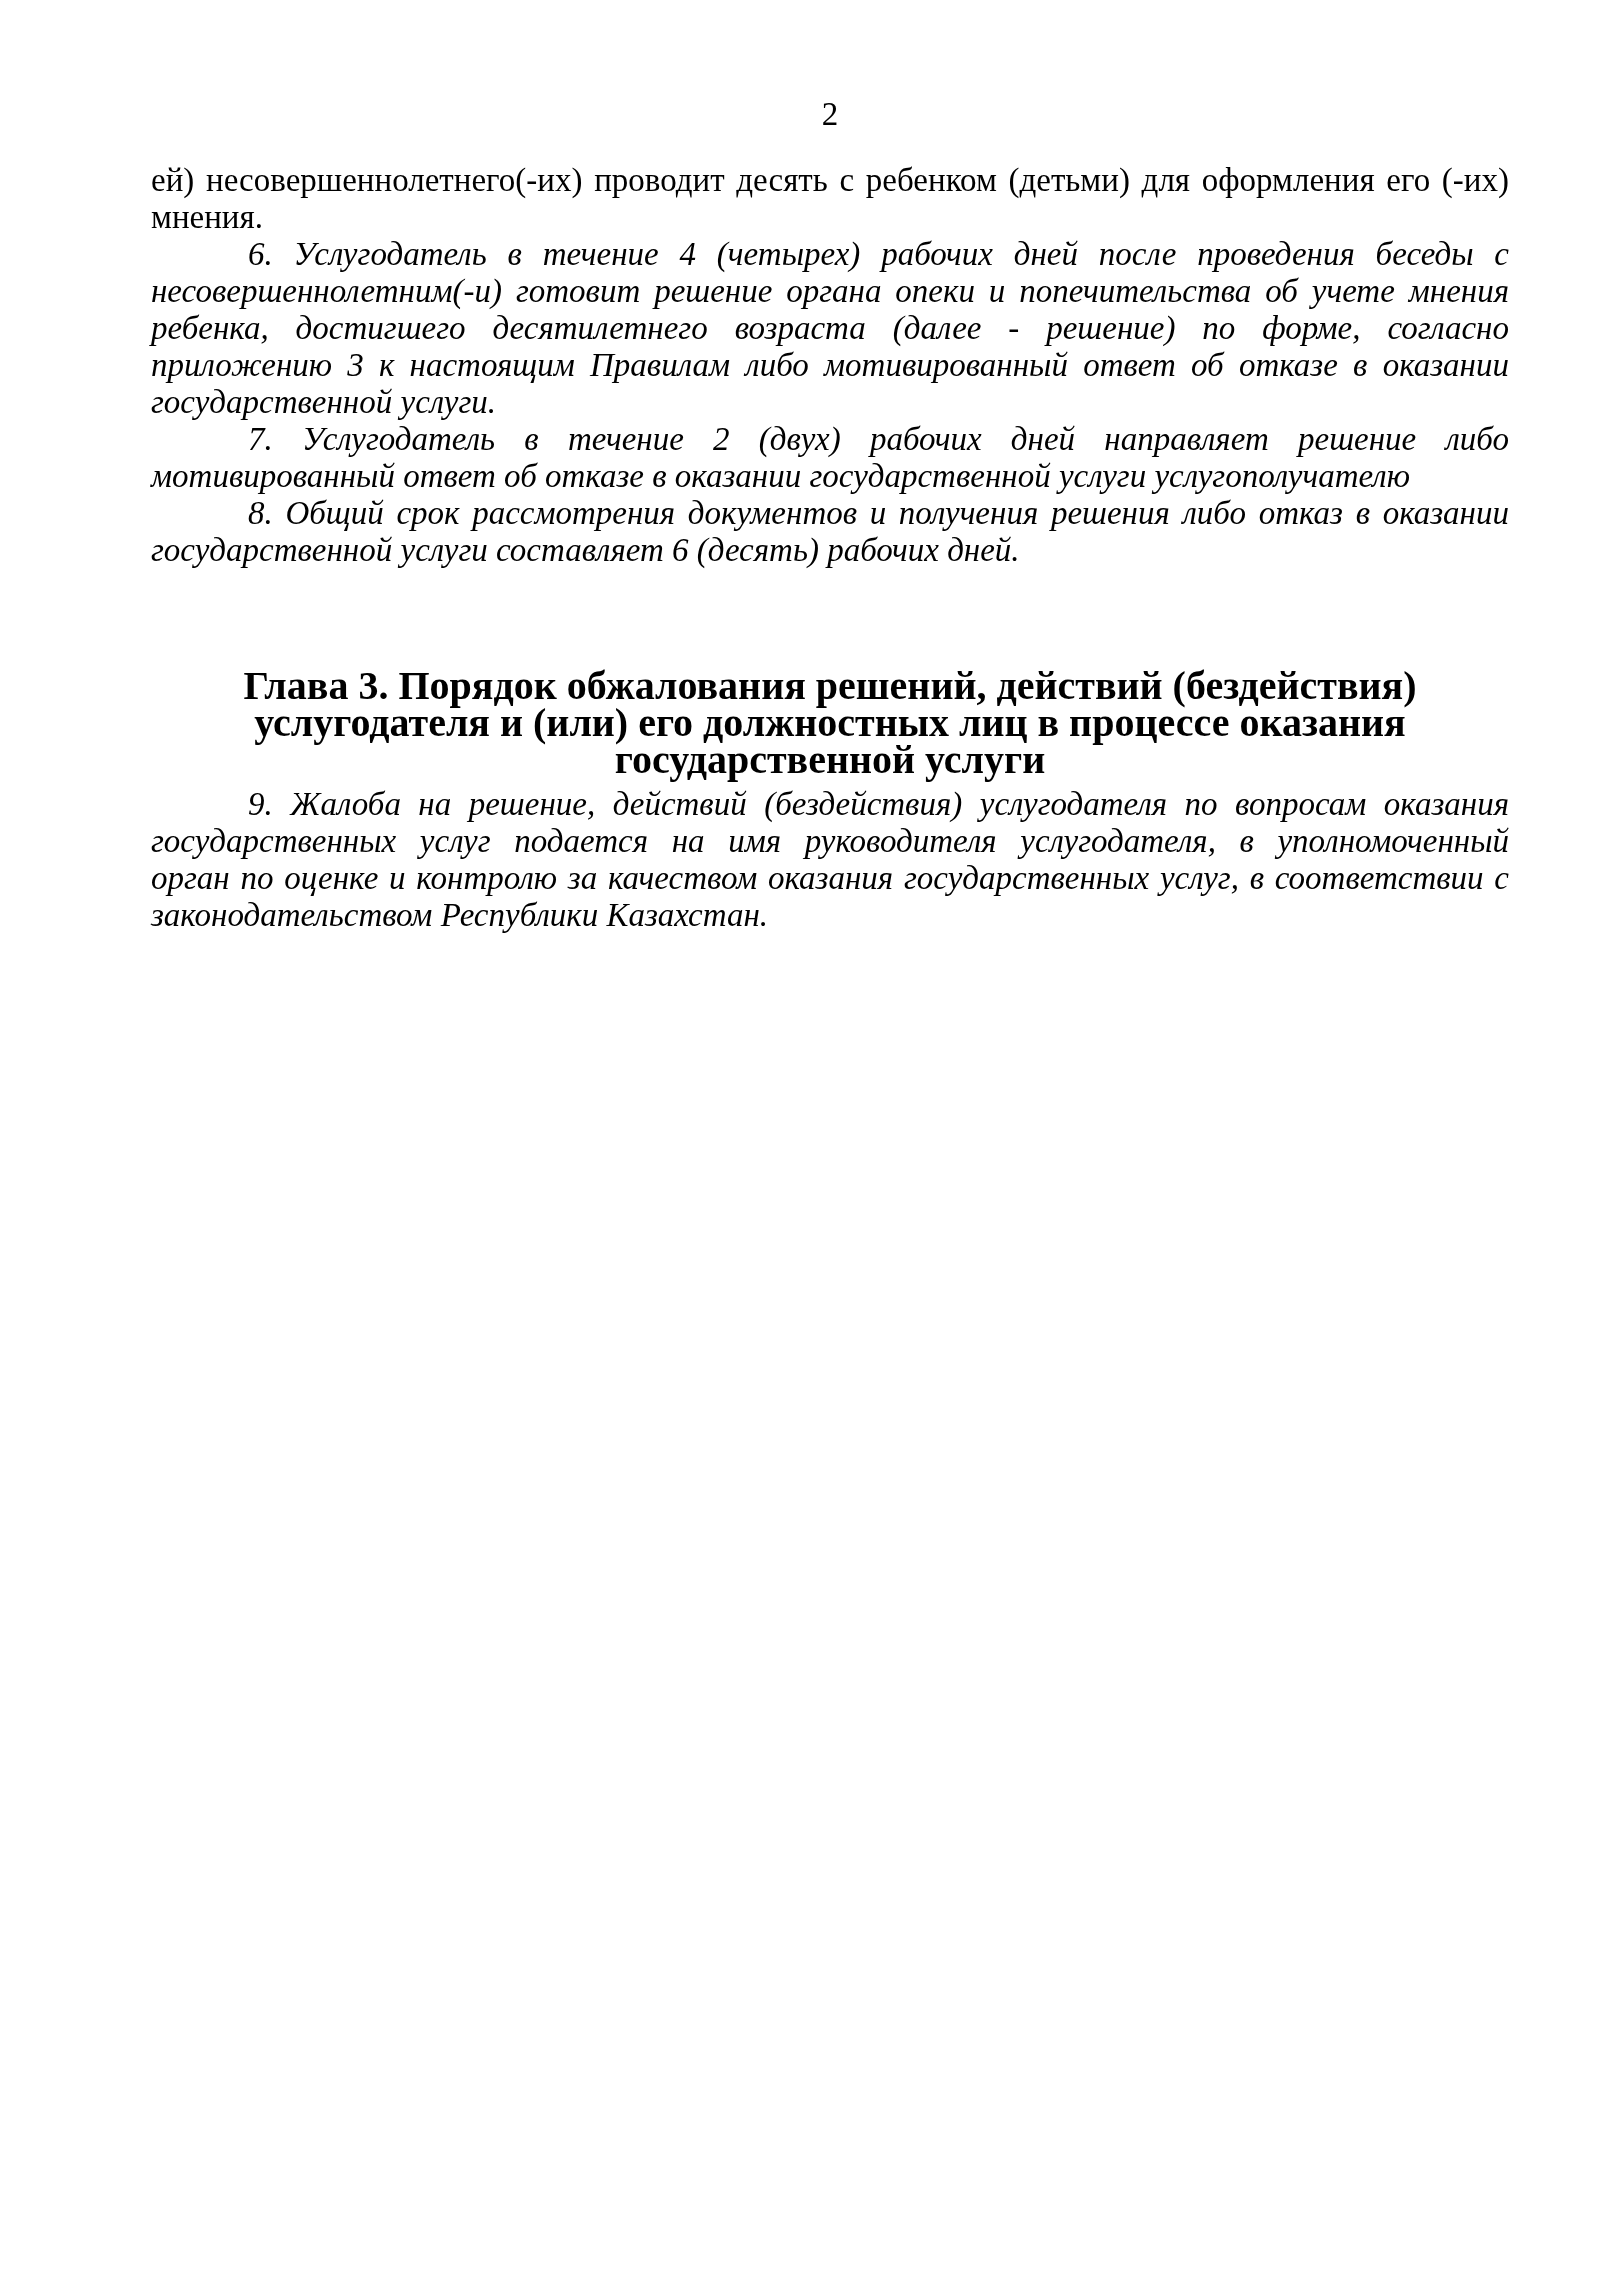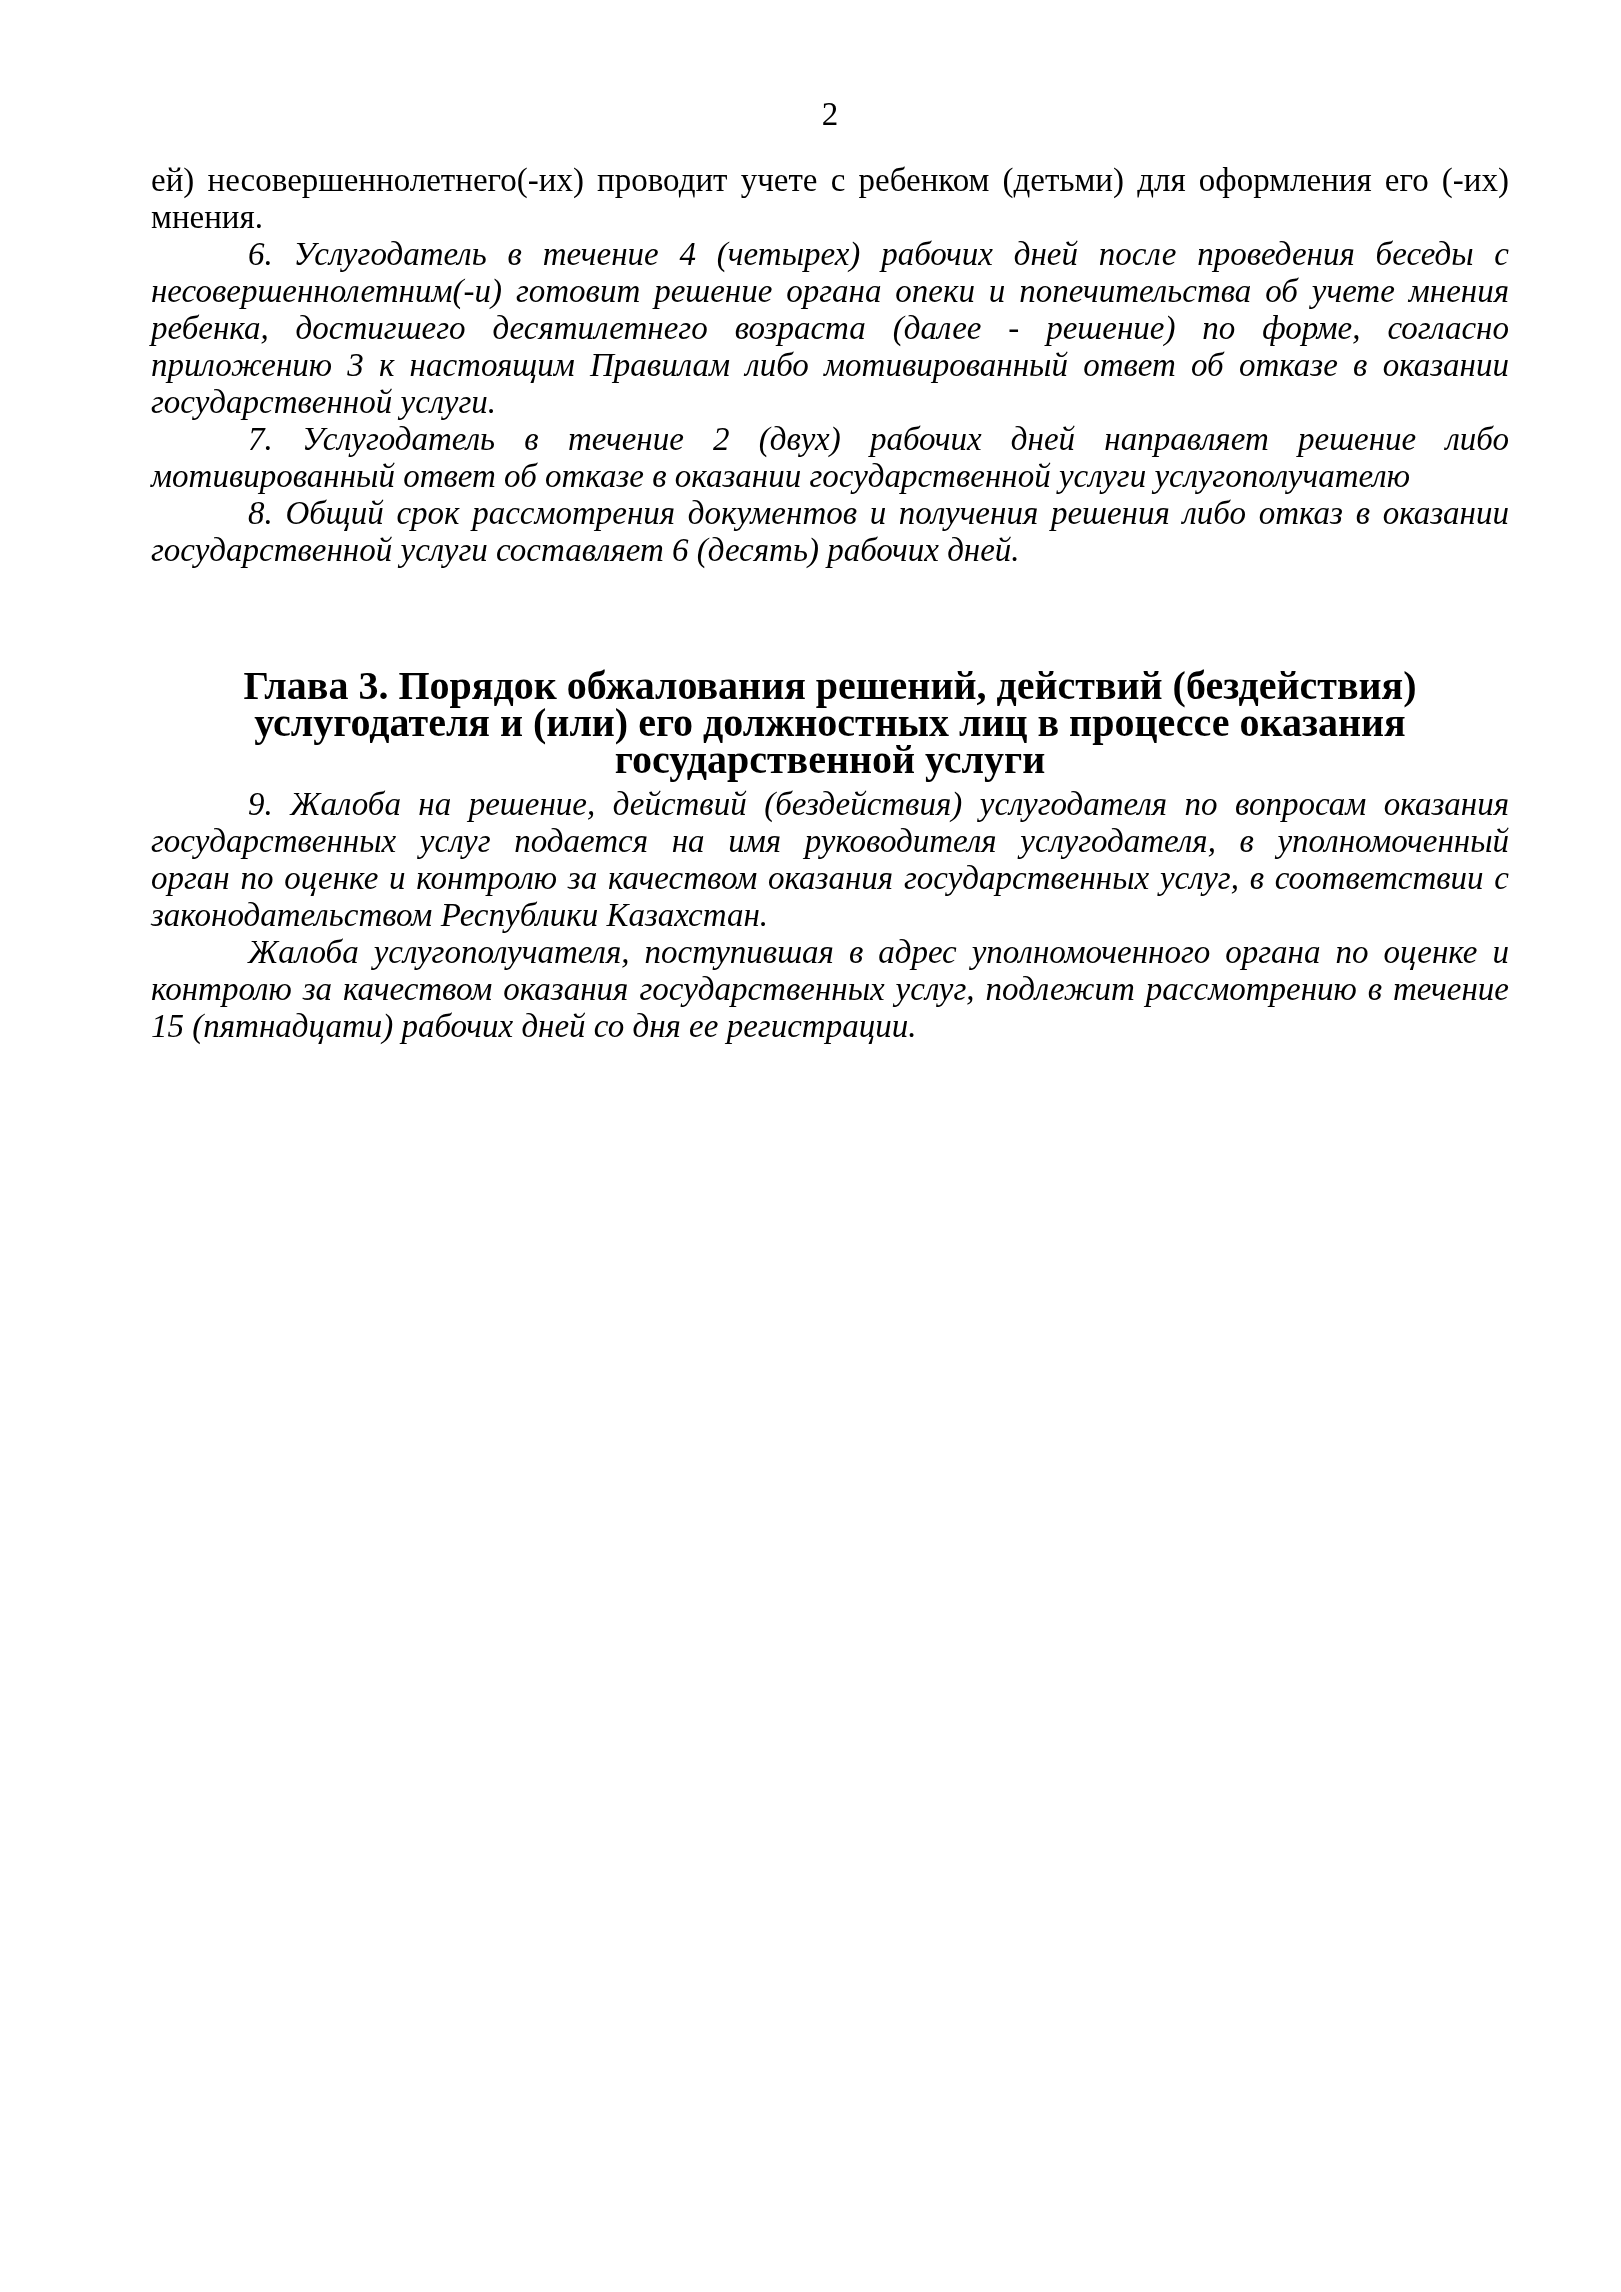--- a/index.html
+++ b/index.html
@@ -43,30 +43,29 @@
     margin: 98px 0 7.8px 0;
   }
 </style>
 </head>
 <body>
 
 <div class="page">
 
   <div class="page-number">2</div>
 
-  <p class="para first">ей) несовершеннолетнего(-их) проводит учете с ребенком (детьми) для оформления его (-их) мнения.</p>
+  <p class="para first">ей) несовершеннолетнего(-их) проводит десять с ребенком (детьми) для оформления его (-их) мнения.</p>
 
   <p class="para indent">6. Услугодатель в течение 4 (четырех) рабочих дней после проведения беседы с несовершеннолетним(-и) готовит решение органа опеки и попечительства об учете мнения ребенка, достигшего десятилетнего возраста (далее - решение) по форме, согласно приложению 3&nbsp;к настоящим Правилам либо мотивированный ответ об отказе в оказании государственной услуги.</p>
 
   <p class="para indent">7. Услугодатель в течение 2 (двух) рабочих дней направляет решение либо мотивированный ответ об отказе в оказании государственной услуги услугополучателю</p>
 
   <p class="para indent">8. Общий срок рассмотрения документов и получения решения либо отказ в оказании государственной услуги составляет 6 (десять) рабочих дней.</p>
 
   <h2 class="chapter-heading">Глава 3. Порядок обжалования решений, действий (бездействия) услугодателя и (или) его должностных лиц в процессе оказания государственной услуги</h2>
 
   <p class="para indent">9. Жалоба на решение, действий (бездействия) услугодателя по вопросам оказания государственных услуг подается на имя руководителя услугодателя, в&nbsp;уполномоченный орган&nbsp;по оценке и контролю за качеством оказания государственных услуг, в соответствии с законодательством Республики Казахстан.</p>
 
 
-  <p class="para indent">Жалоба услугополучателя, поступившая в адрес уполномоченного органа по оценке и контролю за качеством оказания государственных услуг, подлежит рассмотрению в течение 15 (пятнадцати) рабочих дней со дня ее регистрации.</p>
 
 
 </div>
 
 
 </body></html>

